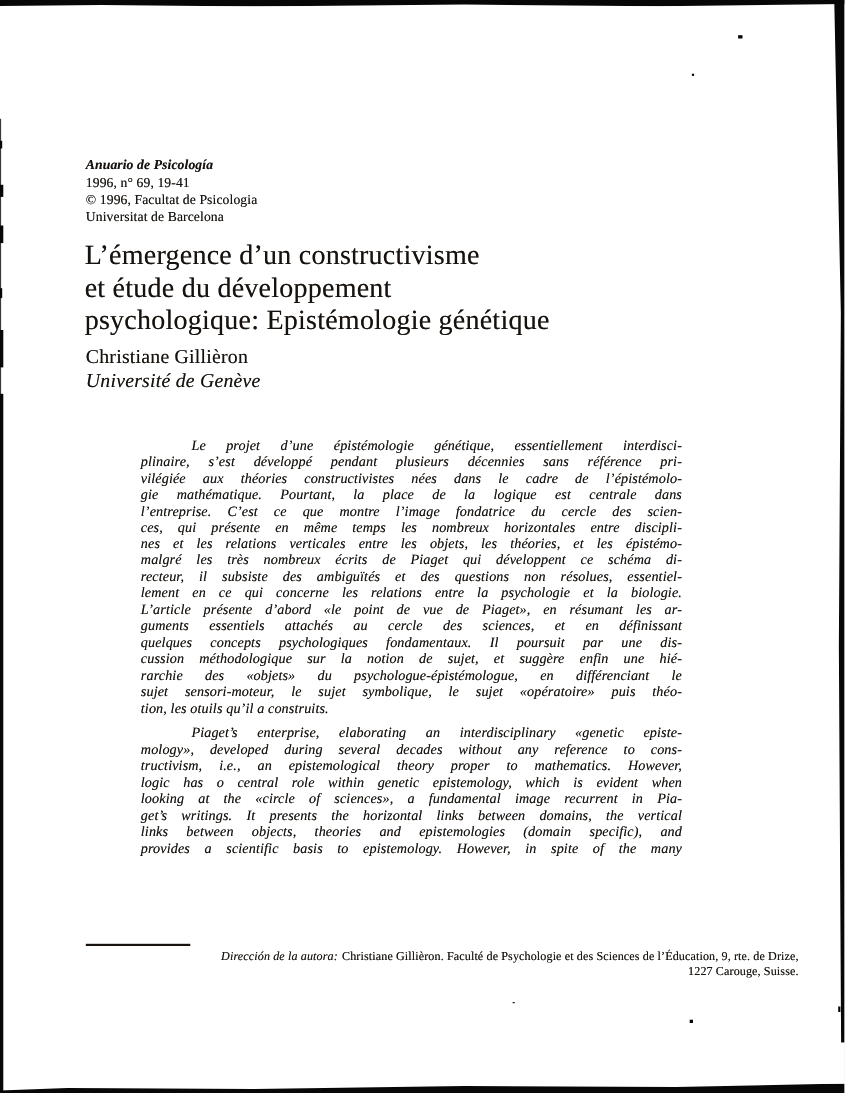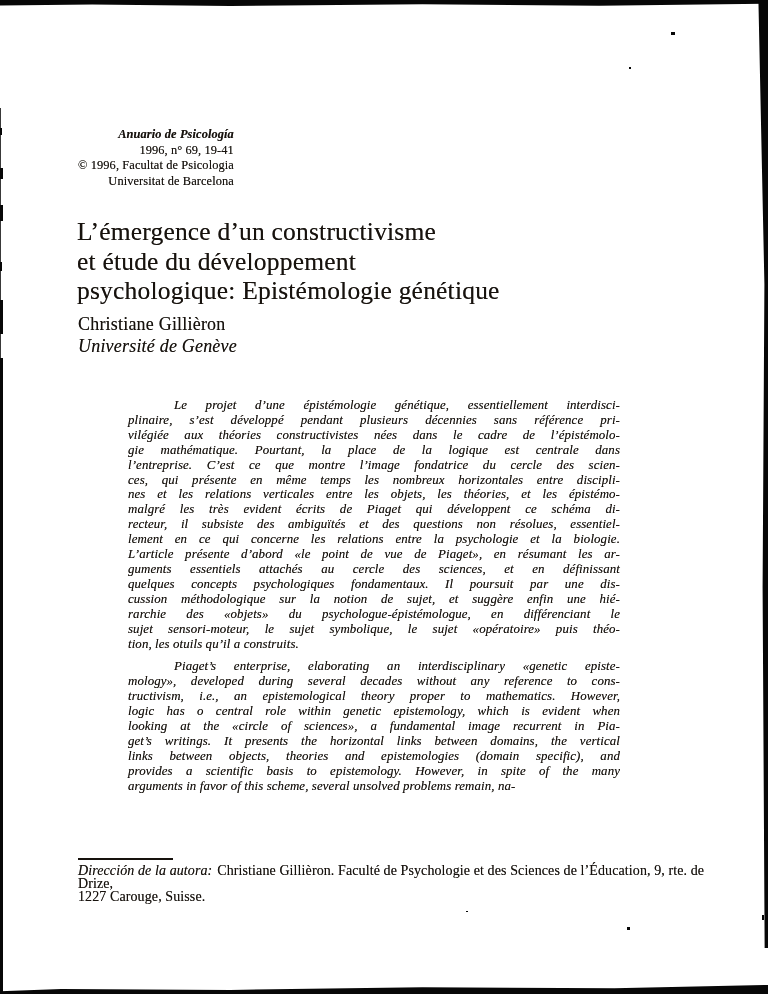--- a/index.html
+++ b/index.html
@@ -34,43 +34,43 @@
   .m4 { left:0; top:262px; width:2px; height:9px; }
   .m5 { left:0; top:300px; width:3px; height:34px; }
   .sp1 { left:671px; top:32px;  width:4px; height:3px; }
   .sp2 { left:629px; top:67px;  width:2px; height:2px; }
   .sp3 { left:627px; top:927px; width:3px; height:3px; }
   .sp4 { left:466px; top:911px; width:2px; height:1px; }
   .sp5 { left:762px; top:915px; width:2px; height:5px; }
   .art-bottom-gray { left:0; bottom:7px; width:58px; height:2px; background:#8a8a8a; }
 
   
-  .journal { position: absolute; left: 78px; top: 127px;
-    font-size: 12.4px; line-height: 15.5px; letter-spacing: .1px; text-align: right; }
+  .journal { position: absolute; left: 78px; top: 143px;
+    font-size: 12.4px; line-height: 15.5px; letter-spacing: .1px; }
   .j-name { font-style: italic; font-weight: 700; }
 
   .title { position: absolute; left: 77px; top: 217px; margin: 0;
     font-size: 25.5px; line-height: 29.5px; font-weight: 400; letter-spacing: .2px; }
 
   .author-block { position: absolute; left: 78px; top: 313px;
     font-size: 18px; line-height: 22px; letter-spacing: .2px; }
   .aff { font-style: italic; }
 
   .abstract { position: absolute; left: 128px; top: 398px; width: 492px;
     font-style: italic; font-size: 12.9px; line-height: 14.9px; letter-spacing: .1px; }
   .ln { min-height: 14.9px; }
   .ln.j { text-align: justify; text-align-last: justify; }
   .para .ln:first-child, .ln.ind { text-indent: 46px; }
   .para-en { margin-top: 8px; }
   .kw-label { font-style: normal; margin-right: .38em; }
 
   .fn-rule { position: absolute; left: 78px; top: 858px; width: 95px; height: 2px;
     background: var(--ink); }
   .footnote { position: absolute; left: 78px; top: 864px; width: 648px;
-    font-size: 14px; line-height: 13.2px; letter-spacing: .1px; }
+    font-size: 11px; line-height: 13.2px; letter-spacing: .1px; text-align: right; }
   .fn-label { font-style: italic; margin-right: .35em; }
 </style>
 </head>
 <body>
 
 <div class="page">
 
   <div class="art art-top"></div>
   <div class="art art-right"></div>
   <div class="art art-bottom"></div>
@@ -108,41 +108,40 @@
 
   <section class="abstract">
     <div class="para">
         <div class="ln j">Le projet d’une épistémologie génétique, essentiellement interdisci-</div>
         <div class="ln j">plinaire, s’est développé pendant plusieurs décennies sans référence pri-</div>
         <div class="ln j">vilégiée aux théories constructivistes nées dans le cadre de l’épistémolo-</div>
         <div class="ln j">gie mathématique. Pourtant, la place de la logique est centrale dans</div>
         <div class="ln j">l’entreprise. C’est ce que montre l’image fondatrice du cercle des scien-</div>
         <div class="ln j">ces, qui présente en même temps les nombreux horizontales entre discipli-</div>
         <div class="ln j">nes et les relations verticales entre les objets, les théories, et les épistémo-</div>
-        <div class="ln j">malgré les très evident écrits de Piaget qui développent ce schéma di-</div>
+        <div class="ln j">malgré les très nombreux écrits de Piaget qui développent ce schéma di-</div>
         <div class="ln j">recteur, il subsiste des ambiguïtés et des questions non résolues, essentiel-</div>
         <div class="ln j">lement en ce qui concerne les relations entre la psychologie et la biologie.</div>
         <div class="ln j">L’article présente d’abord «le point de vue de Piaget», en résumant les ar-</div>
         <div class="ln j">guments essentiels attachés au cercle des sciences, et en définissant</div>
         <div class="ln j">quelques concepts psychologiques fondamentaux. Il poursuit par une dis-</div>
         <div class="ln j">cussion méthodologique sur la notion de sujet, et suggère enfin une hié-</div>
         <div class="ln j">rarchie des «objets» du psychologue-épistémologue, en différenciant le</div>
         <div class="ln j">sujet sensori-moteur, le sujet symbolique, le sujet «opératoire» puis théo-</div>
         <div class="ln">tion, les otuils qu’il a construits.</div>
       </div>
     <div class="para para-en">
         <div class="ln j">Piaget’s enterprise, elaborating an interdisciplinary «genetic episte-</div>
         <div class="ln j">mology», developed during several decades without any reference to cons-</div>
         <div class="ln j">tructivism, i.e., an epistemological theory proper to mathematics. However,</div>
         <div class="ln j">logic has o central role within genetic epistemology, which is evident when</div>
         <div class="ln j">looking at the «circle of sciences», a fundamental image recurrent in Pia-</div>
         <div class="ln j">get’s writings. It presents the horizontal links between domains, the vertical</div>
         <div class="ln j">links between objects, theories and epistemologies (domain specific), and</div>
         <div class="ln j">provides a scientific basis to epistemology. However, in spite of the many</div>
-        <div class="ln">arguments in favor of this scheme, several unsolved problems remain, na-</div>
       </div>
   </section>
 
   <div class="fn-rule"></div>
   <footer class="footnote">
     <div>
       <span class="fn-label">Dirección de la autora:</span><span>Christiane Gillièron. Faculté de Psychologie et des Sciences de l’Éducation, 9, rte. de Drize,</span>
     </div>
     <div>1227 Carouge, Suisse.</div>
   </footer>

